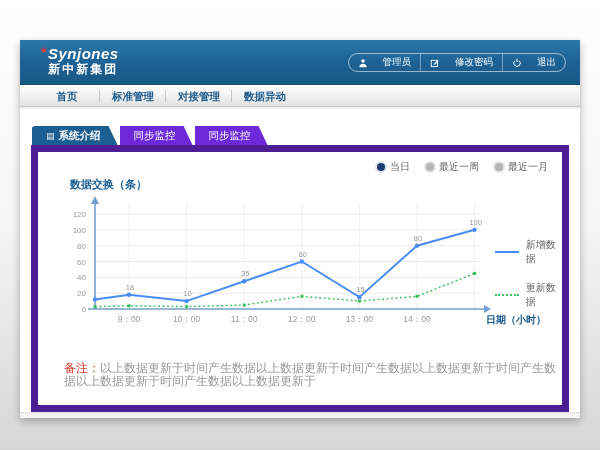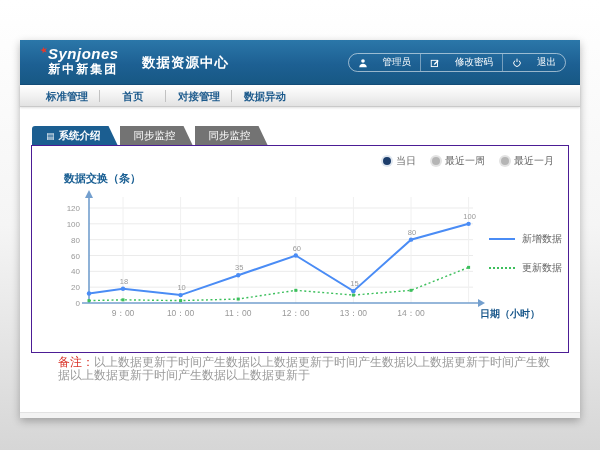--- a/index.html
+++ b/index.html
@@ -38,26 +38,26 @@
               color:#1c5a8c; cursor:pointer; position:relative; line-height:20px; }
   .nav-item:not(:last-child)::after { content:""; position:absolute; right:0; top:4px;
               height:12px; border-right:1px solid #c2c2c2; }
 
   
   .tabs { position:absolute; left:12px; top:86px; height:19px; display:flex; }
   .tab { height:19px; line-height:19px; padding:0 17px 0 14px; margin-right:2px;
          font-size:10.5px; color:#fff; cursor:pointer; white-space:nowrap;
          clip-path:polygon(0 0, calc(100% - 9px) 0, 100% 100%, 0 100%); }
   .tab.active { background:#1b5e91; font-weight:bold; border-radius:3px 0 0 0; }
-  .tab.inactive { background:#737373; }
+  .tab.inactive { background:#6d28d9; }
   .tab-icon { font-size:9px; margin-right:4px; opacity:.9; }
 
   
-  .panel { position:absolute; left:11px; top:105px; width:538px; height:208px;
-           background:#fff; border:1px solid #4c1d95; }
+  .panel { position:absolute; left:11px; top:105px; width:538px; height:267px;
+           background:#fff; border:7px solid #4c1d95; }
   .range-row { position:absolute; right:14px; top:8px; display:flex; gap:16px; }
   .radio { display:flex; align-items:center; gap:5px; font-size:10px; color:#666; cursor:pointer; }
   .dot { width:8px; height:8px; border-radius:50%; background:#b5b5b5;
          box-shadow:0 0 0 2px #e3e3e3; }
   .dot.sel { background:#1c3d6b; box-shadow:0 0 0 2px #dfe6ef; }
   .ylabel { position:absolute; left:32px; top:25px; font-size:11px; font-weight:bold; color:#1a5f93; }
   #chart-svg { position:absolute; left:0; top:38px; }
   .chart-legend { position:absolute; left:457px; top:86px; display:flex; flex-direction:column; gap:15px; }
   .legend-item { display:flex; align-items:center; gap:7px; font-size:10px; color:#666; }
   .swatch { width:26px; height:0; }
@@ -72,21 +72,20 @@
 <body>
 
 <div class="stage">
   <div class="app-card">
 
     <header class="app-header">
       <div class="brand">
         <span class="logo-main"><span class="logo-star">★</span>Synjones</span>
         <span class="logo-sub">新中新集团</span>
       </div>
-      <div class="app-title">数据资源中心</div>
       <div class="header-pill">
         <span class="hbtn">
           <svg viewBox="0 0 12 12">
               <circle cx="6" cy="3.6" r="2.2" fill="#fff"></circle>
               <path d="M1.5 11c0-2.6 2-4.1 4.5-4.1s4.5 1.5 4.5 4.1z" fill="#fff"></path>
             </svg>
           <span>管理员</span>
         </span>
         <span class="hbtn">
           <svg viewBox="0 0 12 12">
@@ -99,22 +98,22 @@
           <svg viewBox="0 0 12 12">
               <path d="M3.4 3.2a3.9 3.9 0 1 0 5.2 0" fill="none" stroke="#fff" stroke-width="1.2"></path>
               <line x1="6" y1="0.8" x2="6" y2="4.8" stroke="#fff" stroke-width="1.2"></line>
             </svg>
           <span>退出</span>
         </span>
       </div>
     </header>
 
     <nav class="navbar">
+      <div class="nav-item">首页</div>
       <div class="nav-item">标准管理</div>
-      <div class="nav-item">首页</div>
       <div class="nav-item">对接管理</div>
       <div class="nav-item">数据异动</div>
     </nav>
 
     <div class="tabs">
       <div class="tab active"><span class="tab-icon">▤</span><span>系统介绍</span></div>
       <div class="tab inactive"><span>同步监控</span></div>
       <div class="tab inactive"><span>同步监控</span></div>
     </div>
 

